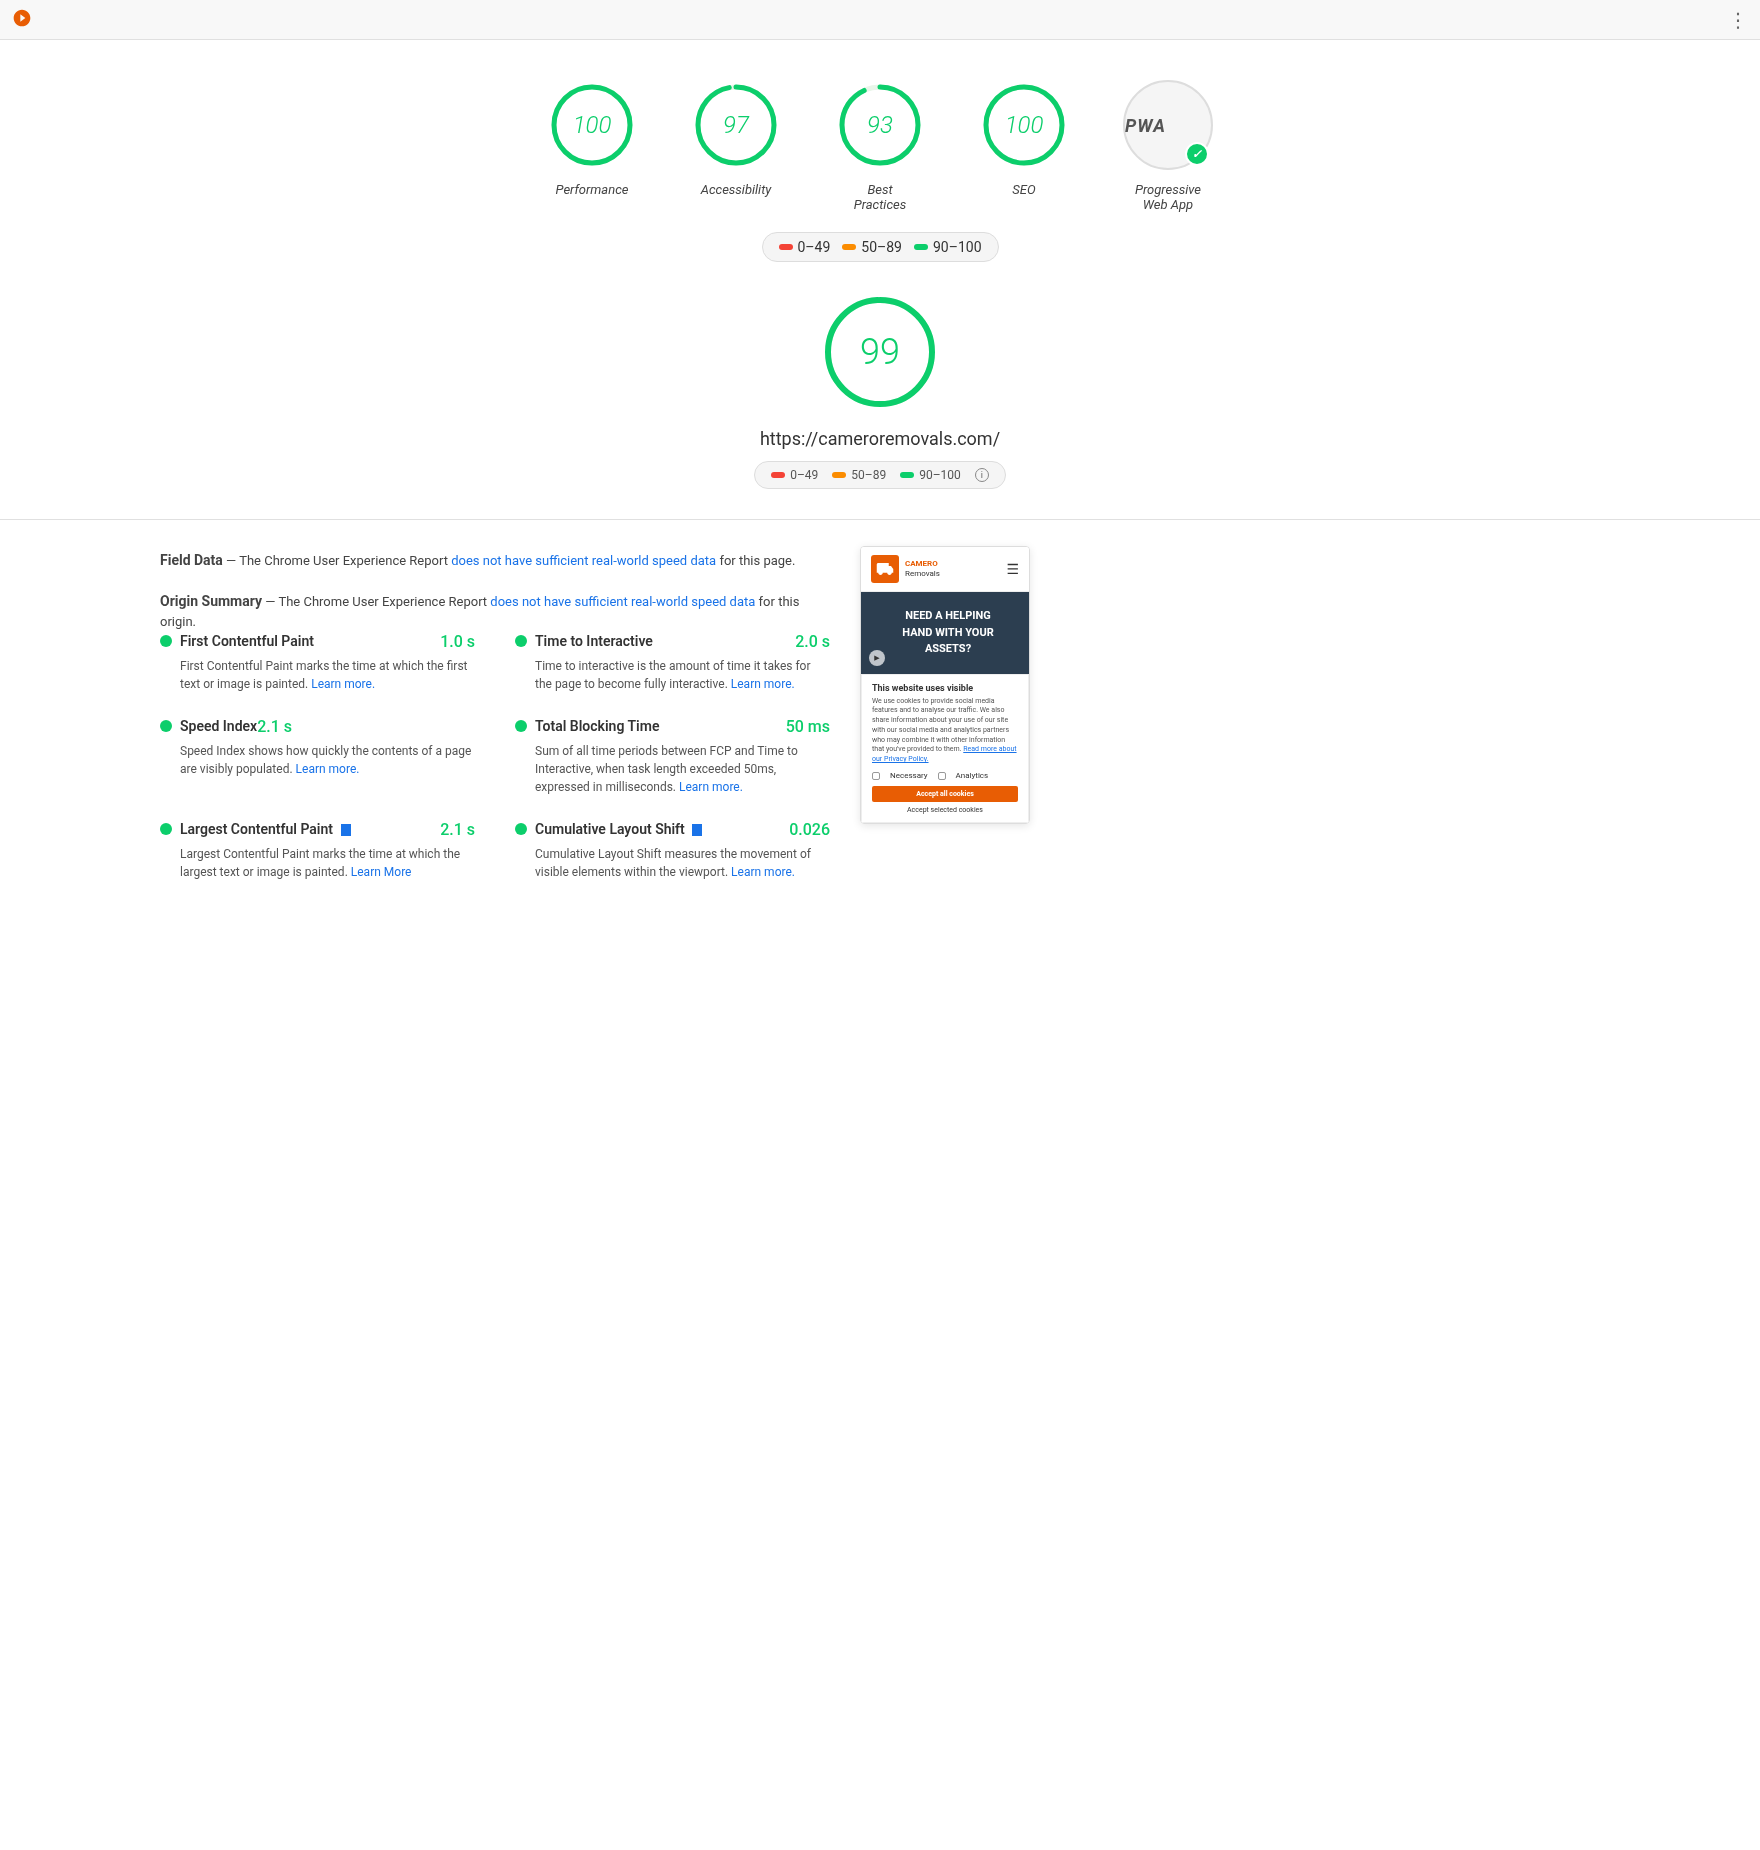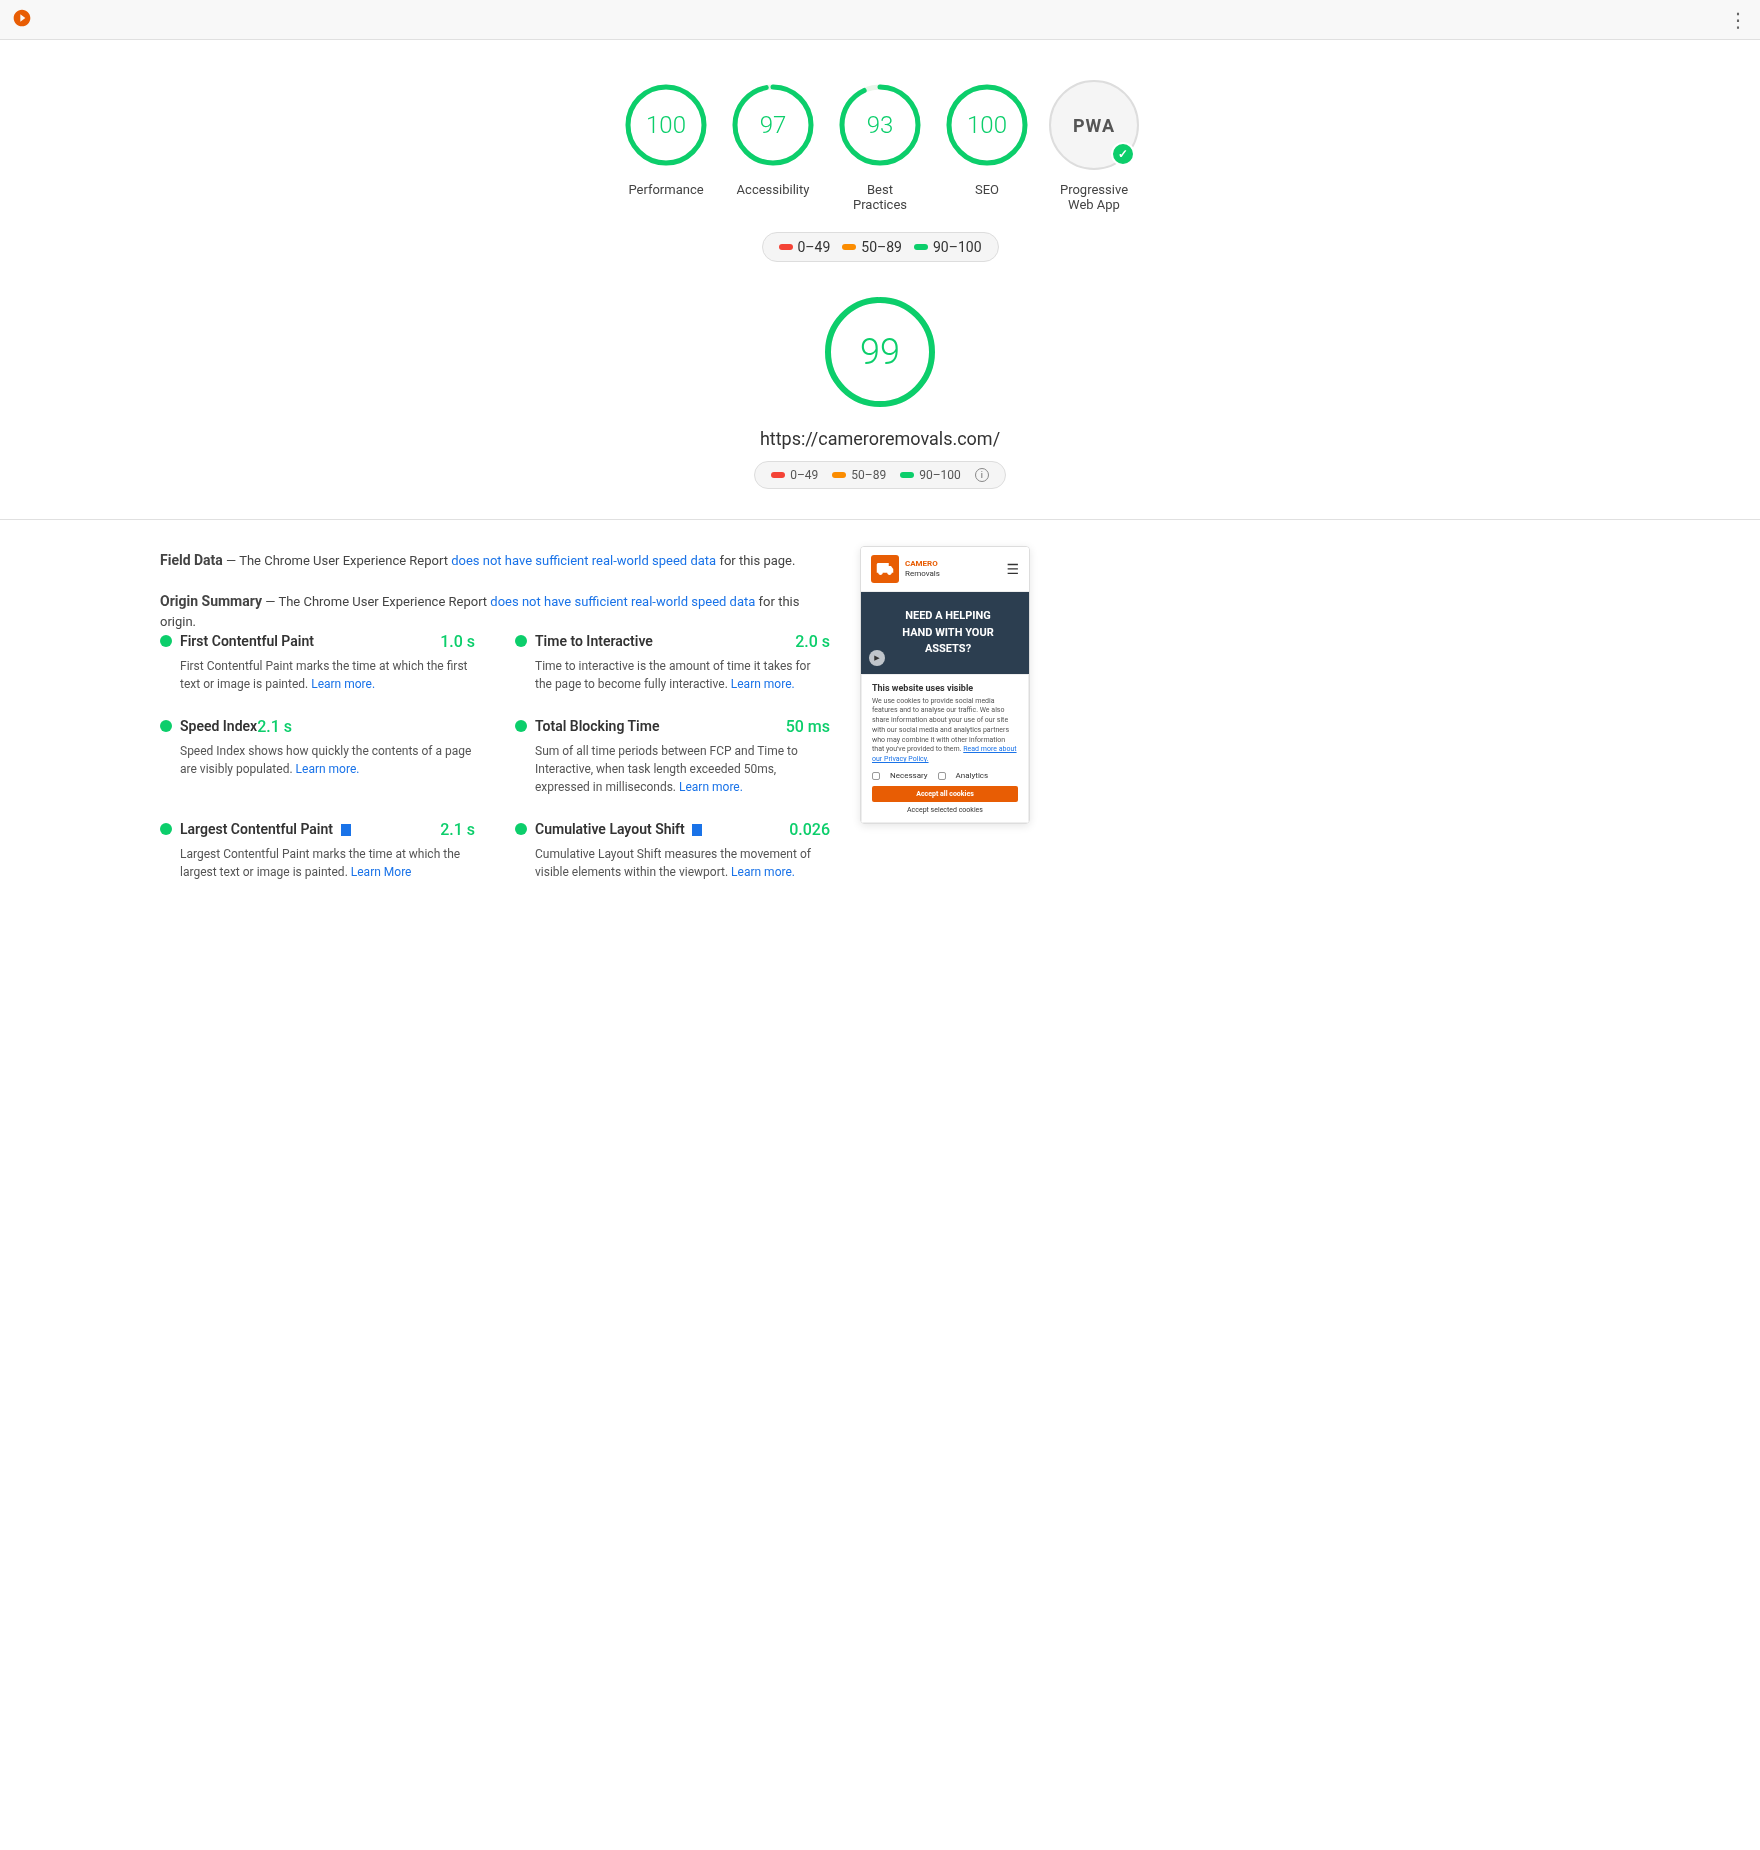--- a/index.html
+++ b/index.html
@@ -15,21 +15,22 @@
       padding: 0 12px;
       justify-content: space-between;
     }
 
     
     .scores-section {
       display: flex;
       justify-content: center;
       align-items: flex-start;
       padding: 40px 20px 20px;
-      gap: 17px;
+      gap: 54px;
+      font-style: italic;
     }
     .score-item {
       display: flex;
       flex-direction: column;
       align-items: center;
       gap: 12px;
     }
     .score-circle {
       position: relative;
       width: 90px;
@@ -58,21 +59,20 @@
 
     
     .pwa-circle {
       width: 90px;
       height: 90px;
       border-radius: 50%;
       background: #f5f5f5;
       border: 2px solid #ddd;
       display: flex;
       flex-direction: column;
-      align-items: center;
       justify-content: center;
       position: relative;
     }
     .pwa-text {
       font-size: 18px;
       font-weight: bold;
       color: #555;
       letter-spacing: 1px;
     }
     .pwa-check {

